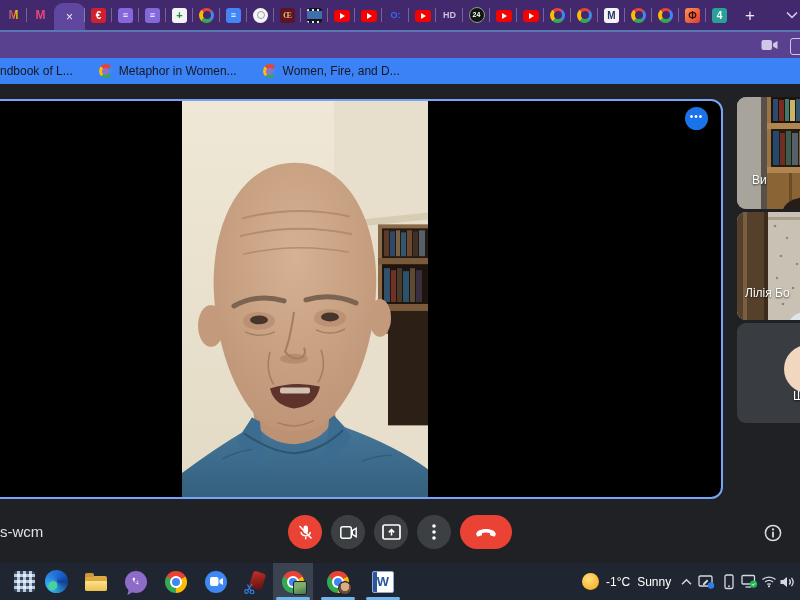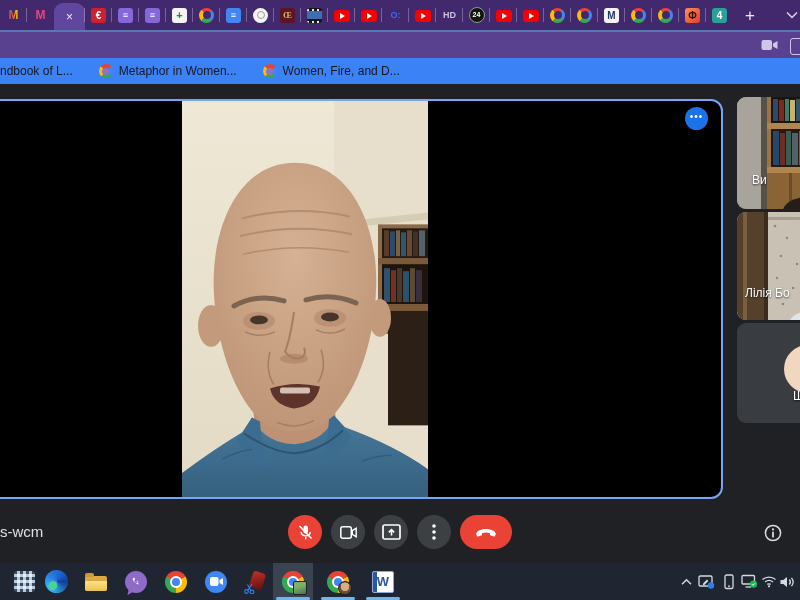--- a/index.html
+++ b/index.html
@@ -409,20 +409,25 @@
       </div>
     </div>
     <svg class="info-btn" width="18" height="18" viewBox="0 0 18 18">
       <circle cx="9" cy="9" r="7.6" fill="none" stroke="#dadce0" stroke-width="1.5"></circle>
       <circle cx="9" cy="5.4" r="1.1" fill="#dadce0"></circle>
       <rect x="8.1" y="7.6" width="1.8" height="6" rx="0.9" fill="#dadce0"></rect>
     </svg>
   </div>
 
   <div class="taskbar">
+    <div class="weather">
+      <div class="sun"></div>
+      <span>-1°C</span>
+      <span>Sunny</span>
+    </div>
   <div class="tb-slot" style="left: 7px;">
         <div class="ic-grid"></div>
       </div>
       <div class="tb-slot" style="left: 39px;">
         <div class="ic-edge"></div>
       </div>
       <div class="tb-slot" style="left: 79px;">
         <div class="ic-folder"></div>
       </div>
       <div class="tb-slot" style="left: 119px;">

